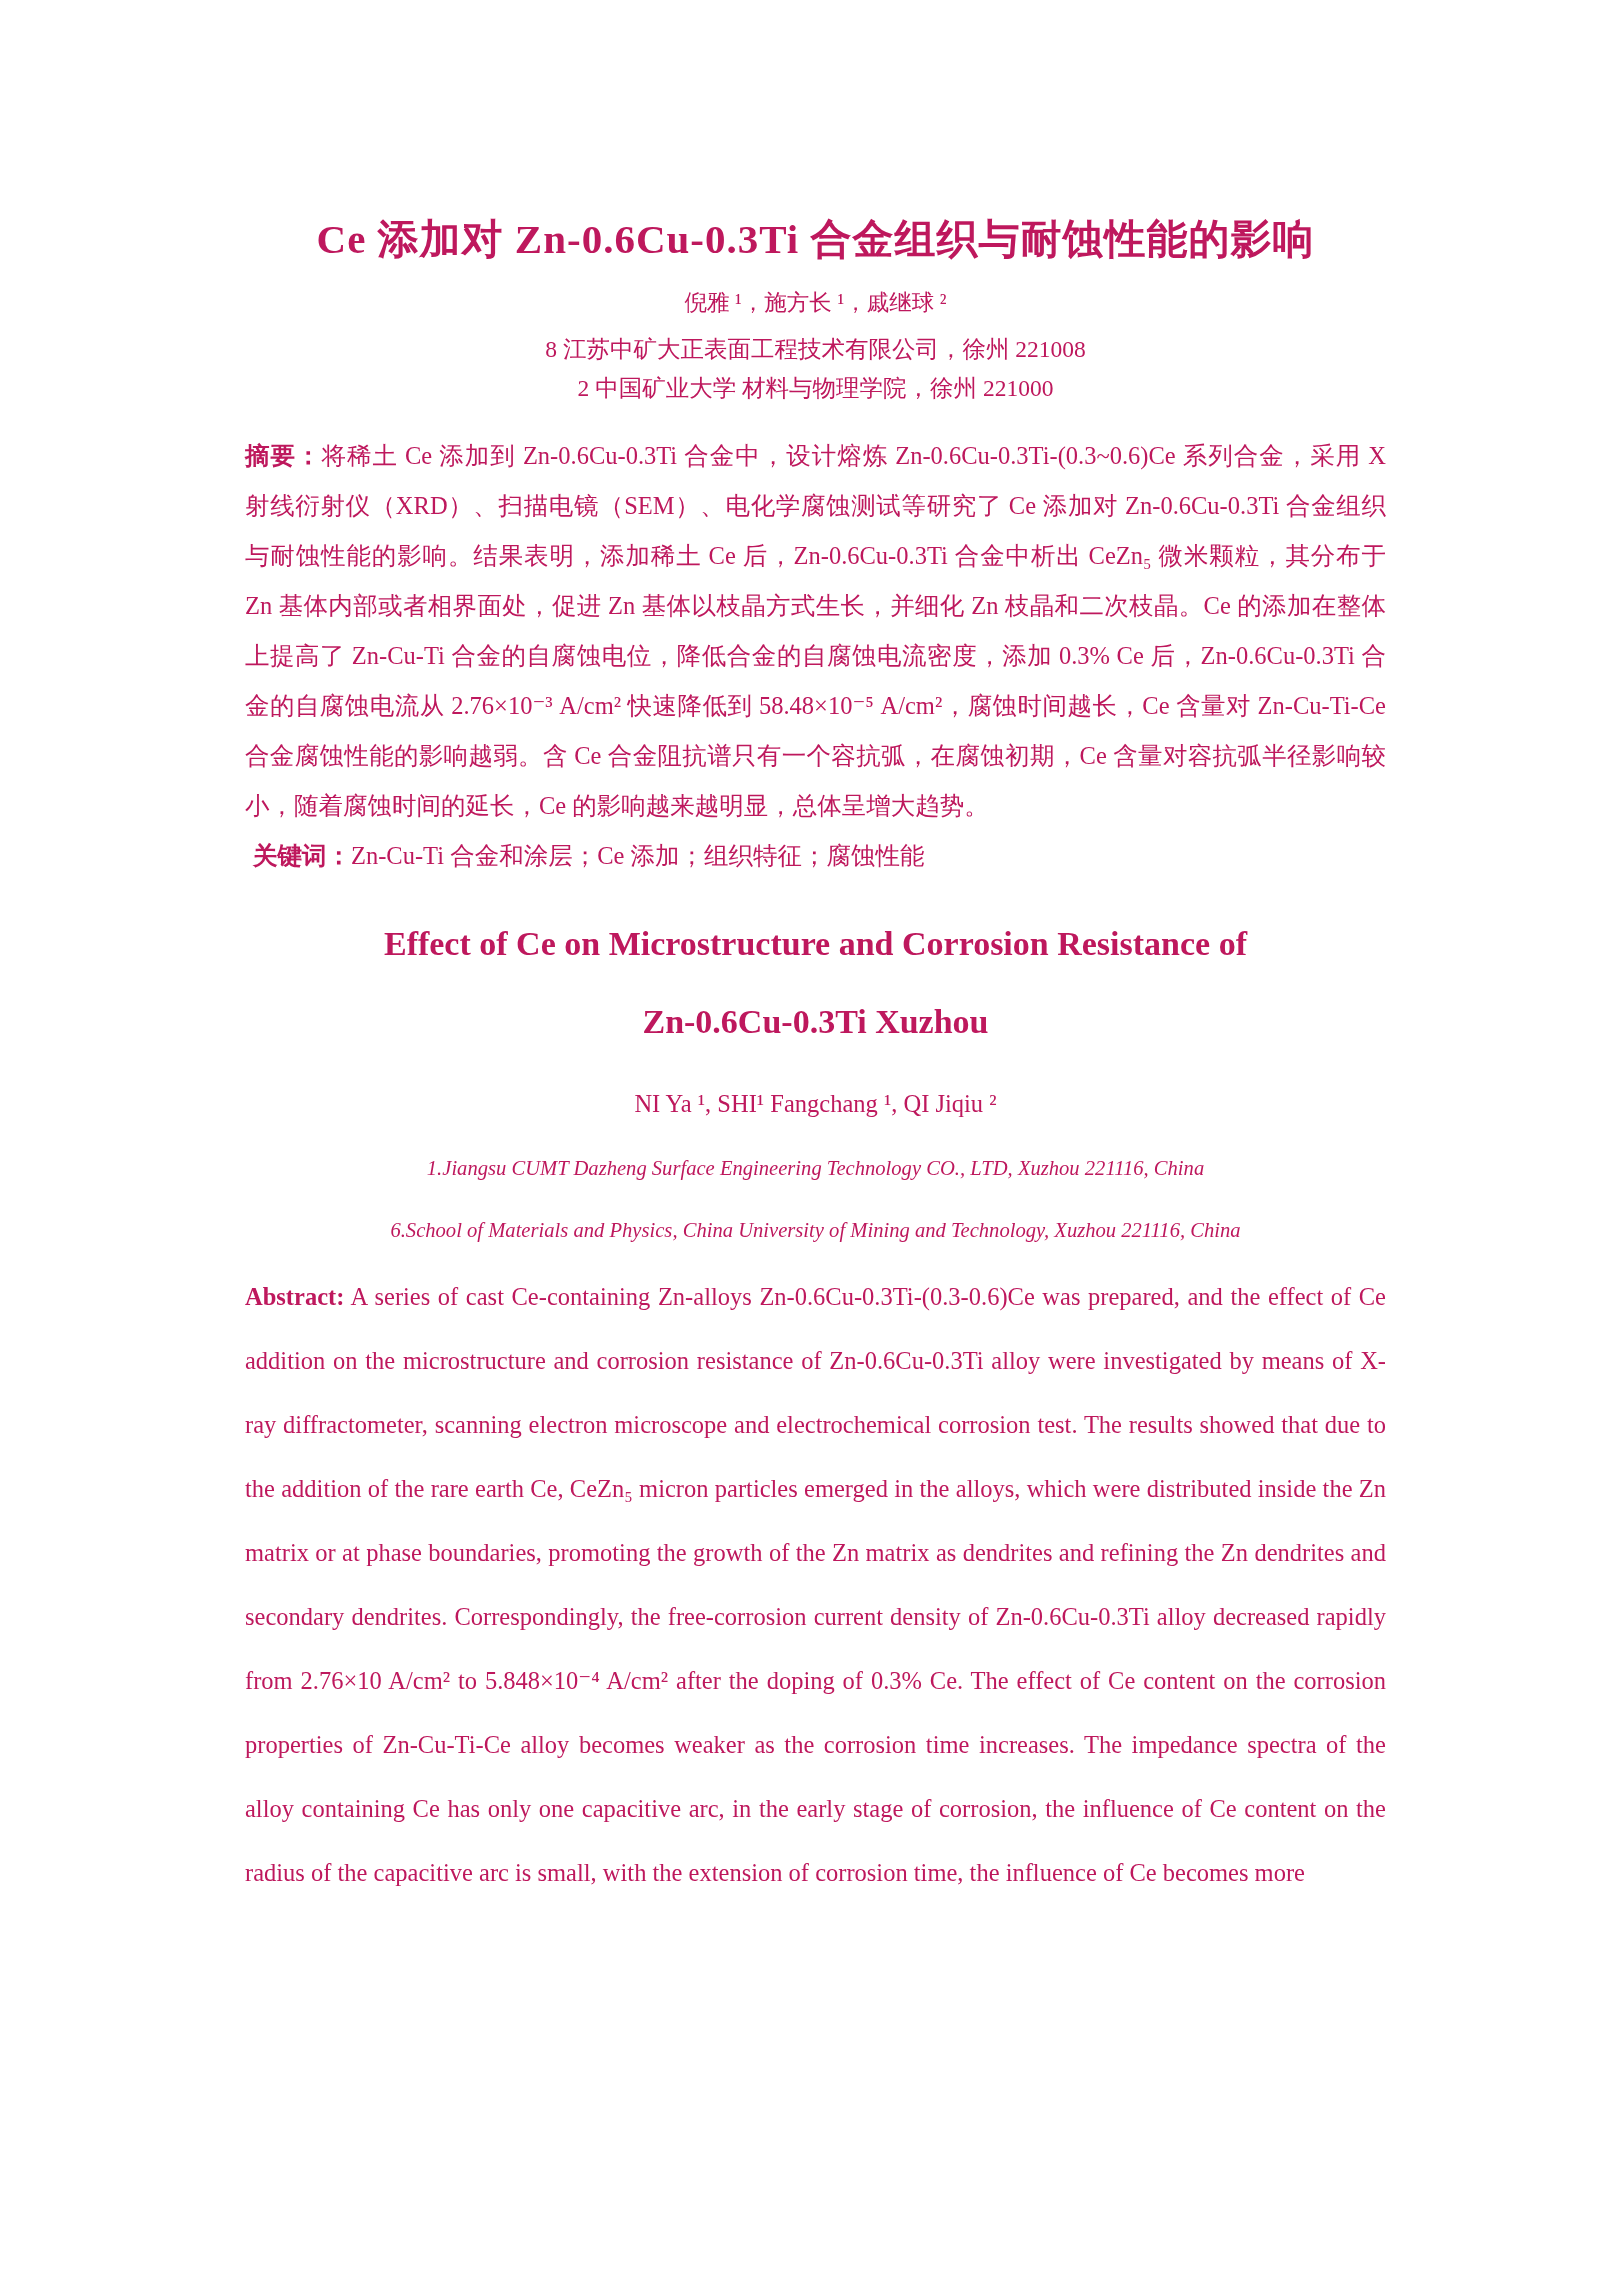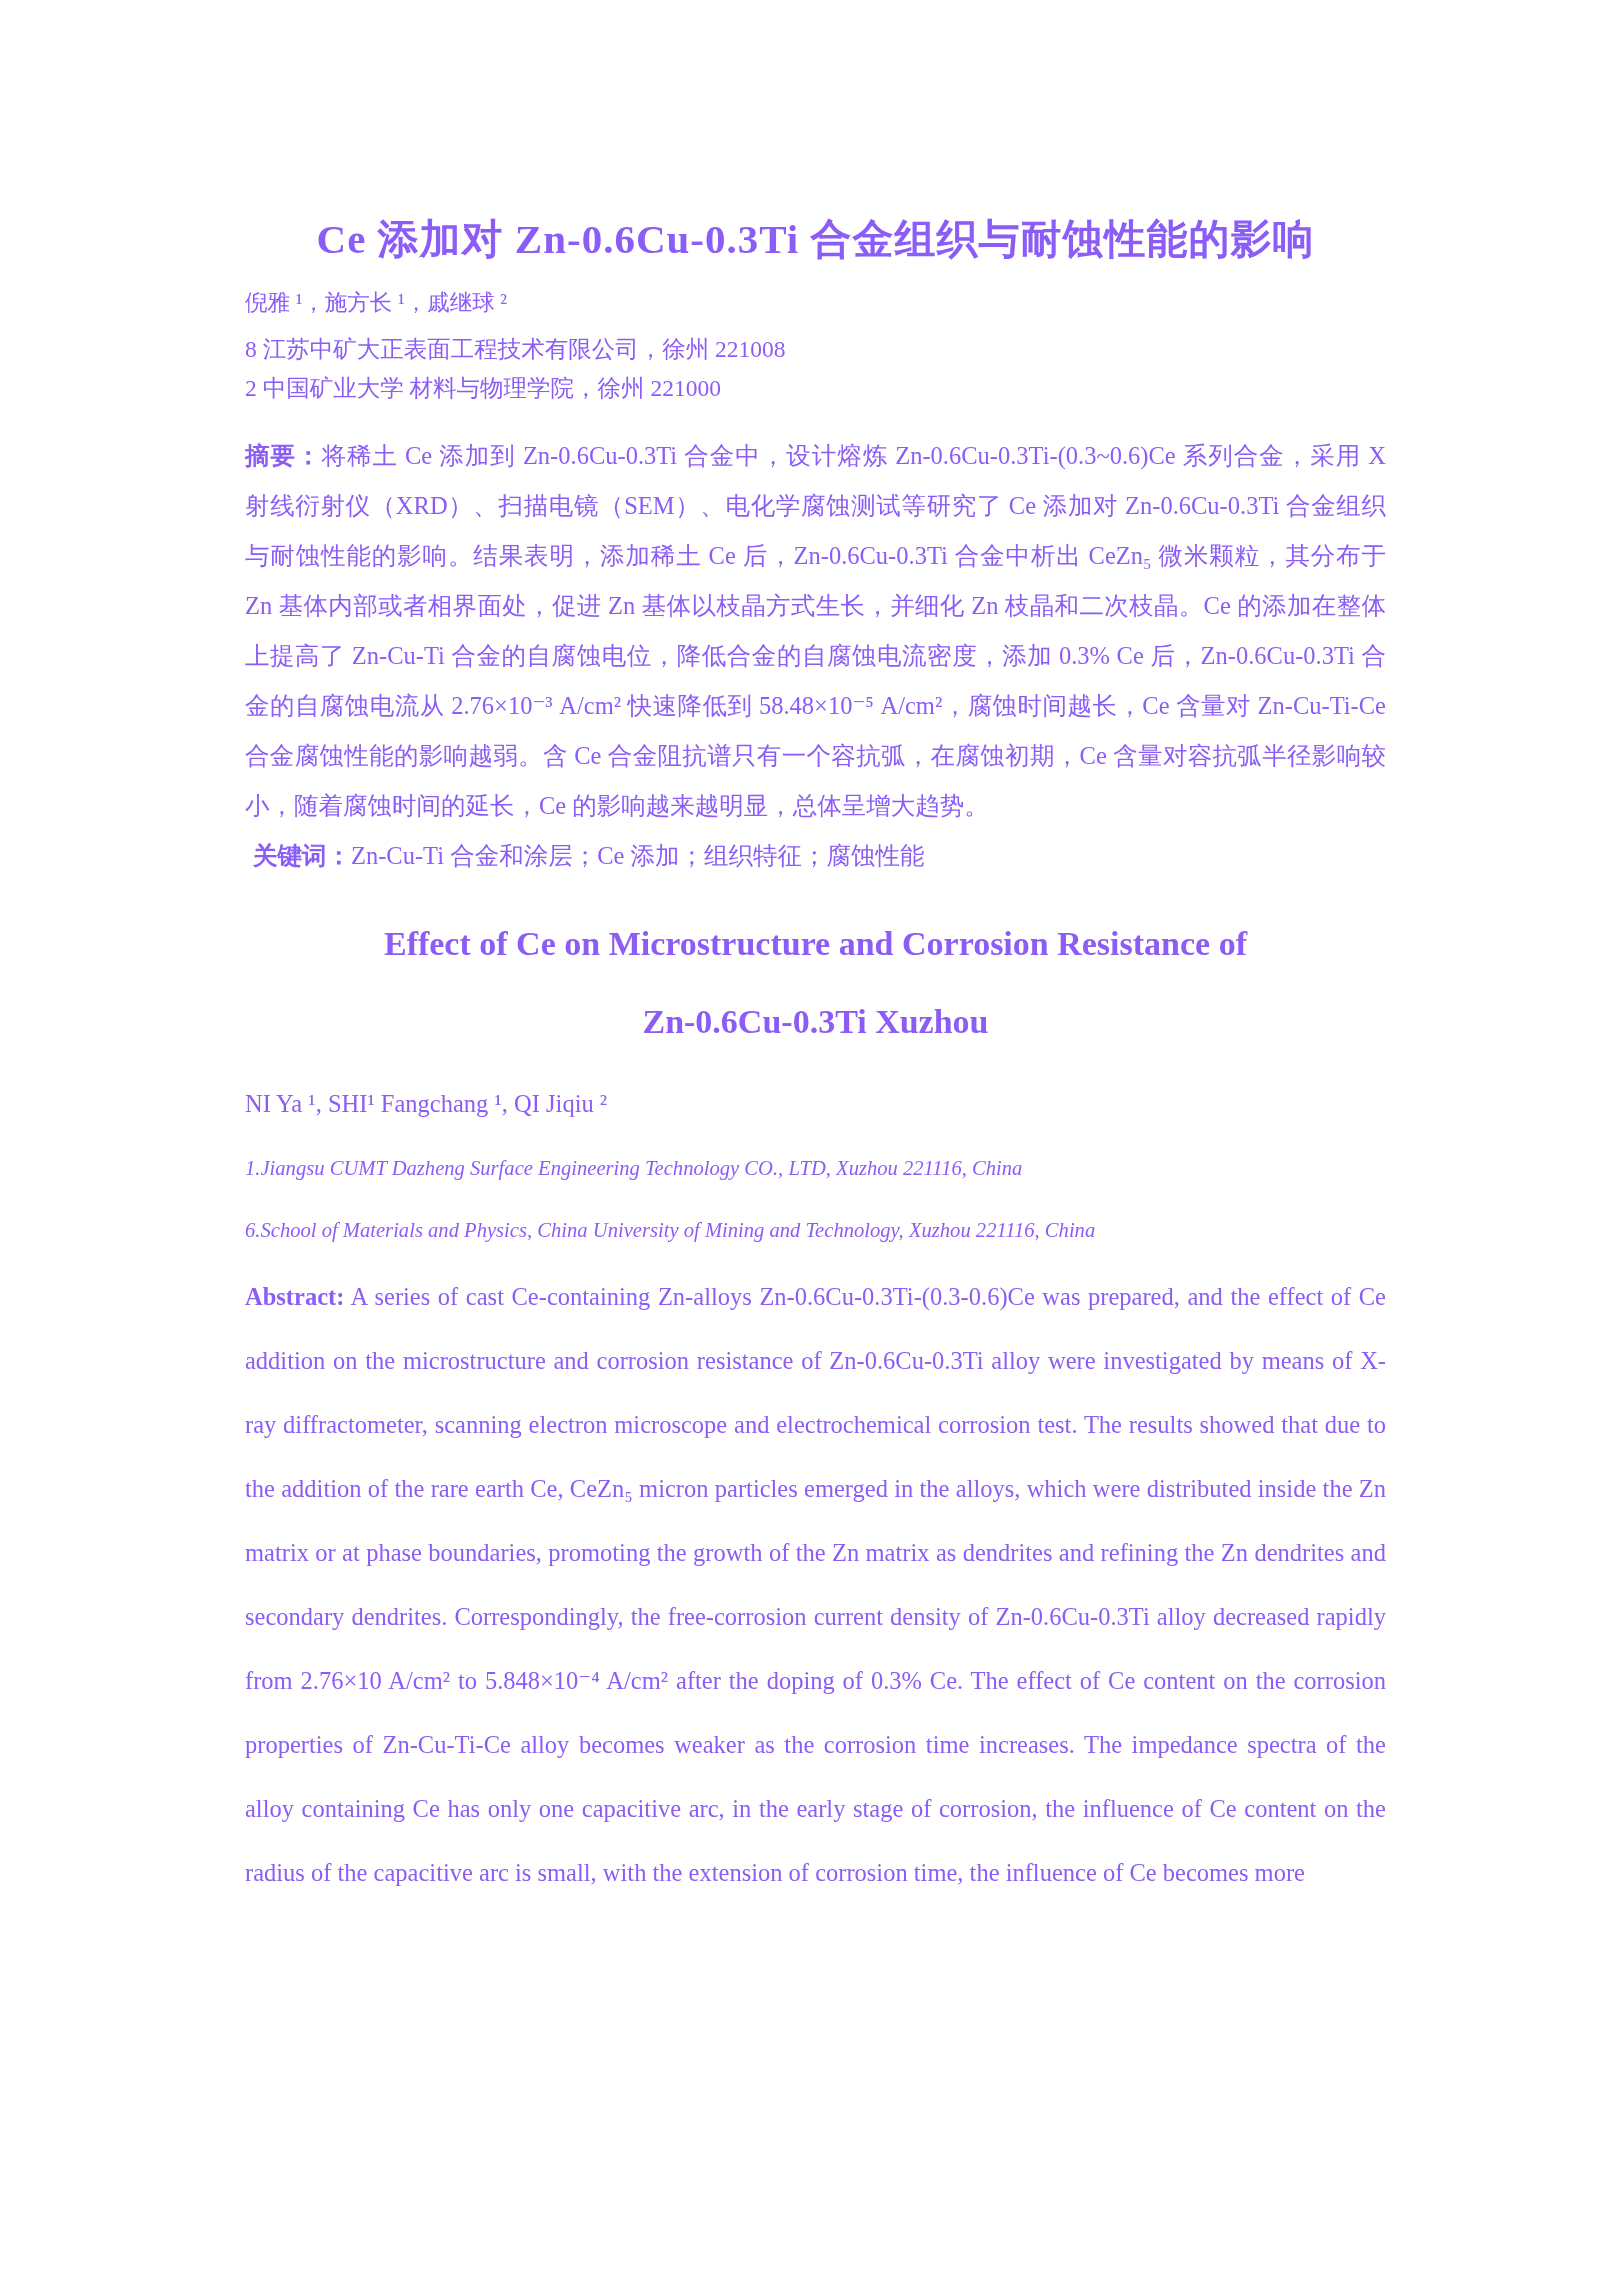--- a/index.html
+++ b/index.html
@@ -2,26 +2,26 @@
 <html><head>
 <meta charset="utf-8">
 <style>
   * { margin: 0; padding: 0; box-sizing: border-box; }
   html, body { background: #ffffff; }
   .page {
     position: relative;
     width: 1621px;
     height: 2293px;
     background: #ffffff;
-    color: #8b5cf6;
+    color: #be185d;
     font-family: "Liberation Serif", "DejaVu Serif", "DejaVu Sans", serif;
     padding: 214px 235px 0 245px;
     overflow: hidden;
   }
-  .center { }
+  .center { text-align: center; }
   .title-zh {
     font-size: 41px;
     font-weight: bold;
     text-align: center;
     letter-spacing: 1px;
     line-height: 1.25;
   }
   .authors-zh {
     font-size: 22.5px;
     margin-top: 21.6px;

